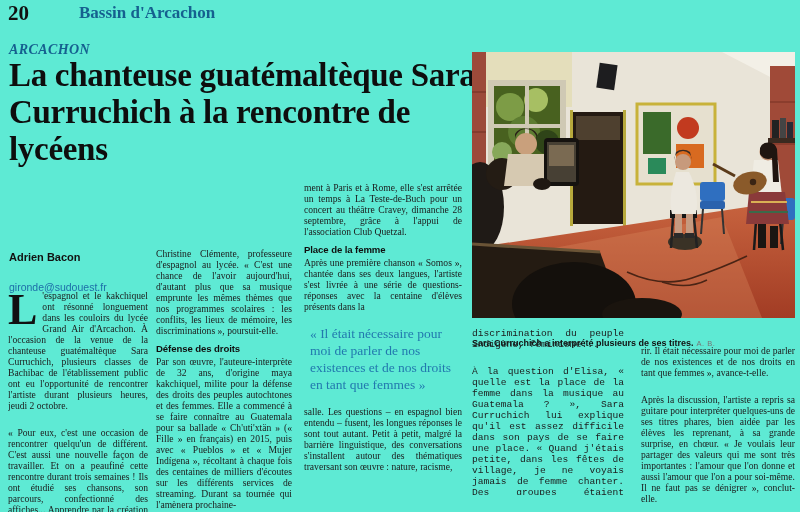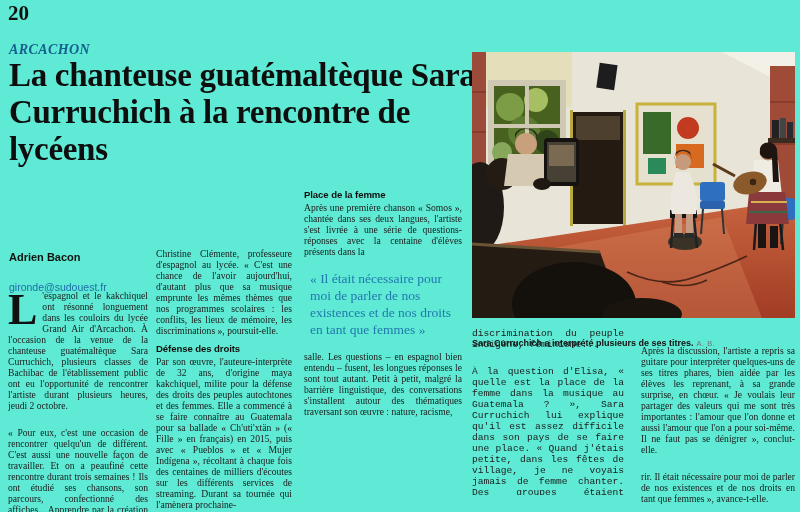--- a/index.html
+++ b/index.html
@@ -40,20 +40,21 @@
   .caption{left:472px;top:338px;width:323px;font-family:"Liberation Sans",sans-serif;font-size:9px;line-height:11px;color:#111;}
   .caption .cap-text{font-weight:bold;}
   .caption .credit{font-size:7.5px;color:#777;letter-spacing:.5px;margin-left:3px;}
 </style>
 </head>
 <body>
 
 <div class="sheet">
 
   <div class="abs page-number">20</div>
+  <div class="abs section-title">Bassin d'Arcachon</div>
   <div class="abs kicker">ARCACHON</div>
 
   <h1 class="abs headline" style="margin:1px;">La chanteuse guatémaltèque Sara Curruchich à la rencontre de lycéens</h1>
 
 
   <div class="abs byline">
     <span class="author">Adrien Bacon</span>
     <a class="email" href="#">gironde@sudouest.fr</a>
   </div>
 
@@ -62,20 +63,21 @@
     <p><span>« Pour eux, c'est une occasion de rencontrer quelqu'un de différent. C'est aussi une nouvelle façon de travailler. Et on a peaufiné cette rencontre durant trois semaines ! Ils ont étudié ses chansons, son parcours, confectionné des affiches... Apprendre par la création rajoute toujours un plus », explique Marie-</span></p>
   </div>
 
   <div class="abs col col2">
     <p><span>Christine Clémente, professeure d'espagnol au lycée. « C'est une chance de l'avoir aujourd'hui, d'autant plus que sa musique emprunte les mêmes thèmes que nos programmes scolaires : les conflits, les lieux de mémoire, les discriminations », poursuit-elle.</span></p>
     <div class="subhead">Défense des droits</div>
     <p><span>Par son œuvre, l'auteure-interprète de 32 ans, d'origine maya kakchiquel, milite pour la défense des droits des peuples autochtones et des femmes. Elle a commencé à se faire connaître au Guatemala pour sa ballade « Ch'uti'xtän » (« Fille » en français) en 2015, puis avec « Pueblos » et « Mujer Indígena », récoltant à chaque fois des centaines de milliers d'écoutes sur les différents services de streaming. Durant sa tournée qui l'amènera prochaine-</span></p>
   </div>
 
   <div class="abs col col3">
+    <p><span>ment à Paris et à Rome, elle s'est arrêtée un temps à La Teste-de-Buch pour un concert au théâtre Cravey, dimanche 28 septembre, grâce à l'appui de l'association Club Quetzal.</span></p>
     <div class="subhead">Place de la femme</div>
     <p><span>Après une première chanson « Somos », chantée dans ses deux langues, l'artiste s'est livrée à une série de questions-réponses avec la centaine d'élèves présents dans la</span></p>
     <div class="pullquote">« Il était nécessaire pour moi de parler de nos existences et de nos droits en tant que femmes »</div>
     <p><span>salle. Les questions – en espagnol bien entendu – fusent, les longues réponses le sont tout autant. Petit à petit, malgré la barrière linguistique, des conversations s'installent autour des thématiques traversant son œuvre : nature, racisme,</span></p>
   </div>
 
   <div class="abs photo-box">
     <svg width="323" height="266" viewBox="0 0 323 266">
       <defs>
         <linearGradient id="floorg" x1="0" y1="0" x2="0" y2="1">
@@ -202,17 +204,17 @@
   <div class="abs caption">
     <span class="cap-text">Sara Curruchich a interprété plusieurs de ses titres.</span><span class="credit">A. B.</span>
   </div>
 
   <div class="abs col col4">
     <p><span>discrimination du peuple indigène, féminisme...</span></p>
     <p><span>À la question d'Elisa, « quelle est la place de la femme dans la musique au Guatemala ? », Sara Curruchich lui explique qu'il est assez difficile dans son pays de se faire une place. « Quand j'étais petite, dans les fêtes de village, je ne voyais jamais de femme chanter. Des groupes étaient invités, mais il n'y avait que des hommes. Dans le public, nous n'osions jamais chanter. J'ai alors voulu chanter pour me libérer. La musique a été une façon de me gué-</span></p>
   </div>
 
   <div class="abs col col5">
+    <p><span>rir. Il était nécessaire pour moi de parler de nos existences et de nos droits en tant que femmes », avance-t-elle.</span></p>
     <p><span>Après la discussion, l'artiste a repris sa guitare pour interpréter quelques-uns de ses titres phares, bien aidée par les élèves les reprenant, à sa grande surprise, en chœur. « Je voulais leur partager des valeurs qui me sont très importantes : l'amour que l'on donne et aussi l'amour que l'on a pour soi-même. Il ne faut pas se dénigrer », conclut-elle.</span></p>
-    <p><span>rir. Il était nécessaire pour moi de parler de nos existences et de nos droits en tant que femmes », avance-t-elle.</span></p>
   </div>
 
 </div>
 
 </body></html>

